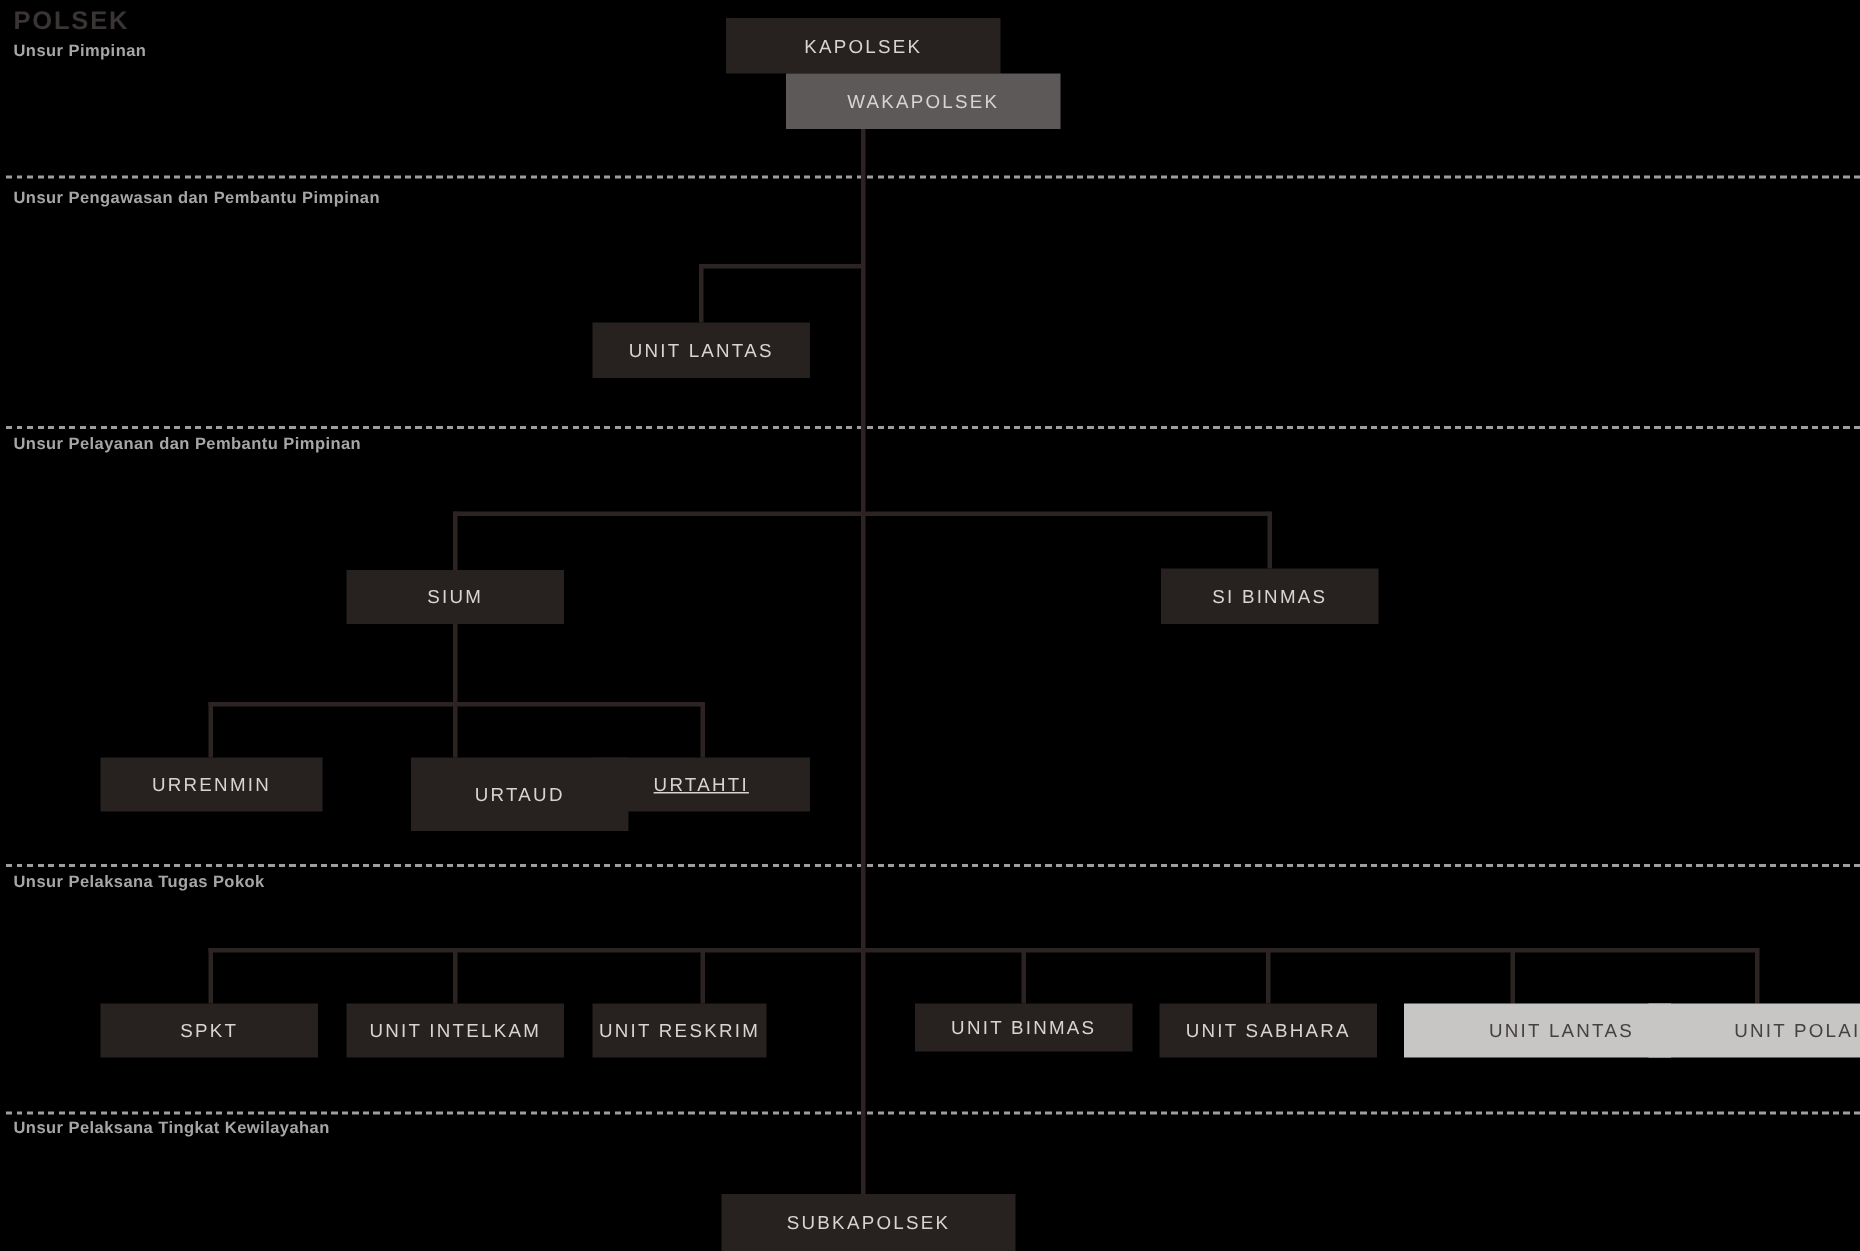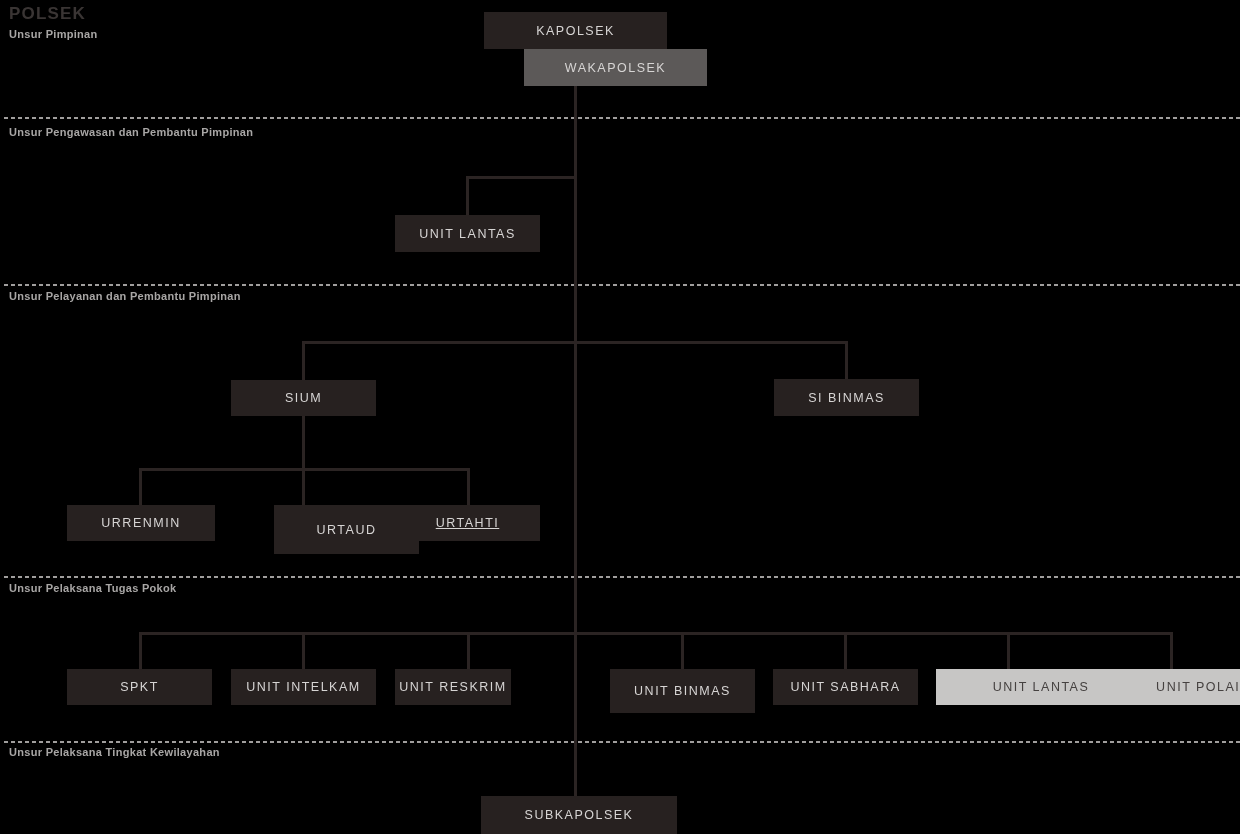--- a/index.html
+++ b/index.html
@@ -121,21 +121,21 @@
       </div>
       <div class="node dark" style="left: 63px; top: 669px; width: 145px; height: 36px;">
         <span>SPKT</span>
       </div>
       <div class="node dark" style="left: 227px; top: 669px; width: 145px; height: 36px;">
         <span>UNIT INTELKAM</span>
       </div>
       <div class="node dark" style="left: 391px; top: 669px; width: 116px; height: 36px;">
         <span>UNIT RESKRIM</span>
       </div>
-      <div class="node dark" style="left: 606px; top: 669px; width: 145px; height: 44px;">
+      <div class="node dark" style="left: 606px; top: 669px; width: 145px; height: 32px;">
         <span>UNIT BINMAS</span>
       </div>
       <div class="node dark" style="left: 769px; top: 669px; width: 145px; height: 36px;">
         <span>UNIT SABHARA</span>
       </div>
       <div class="node light" style="left: 932px; top: 669px; width: 146px; height: 36px;">
         <span>UNIT LANTAS</span>
       </div>
       <div class="node light" style="left: 1095px; top: 669px; width: 145px; height: 36px;">
         <span>UNIT POLAIR</span>

